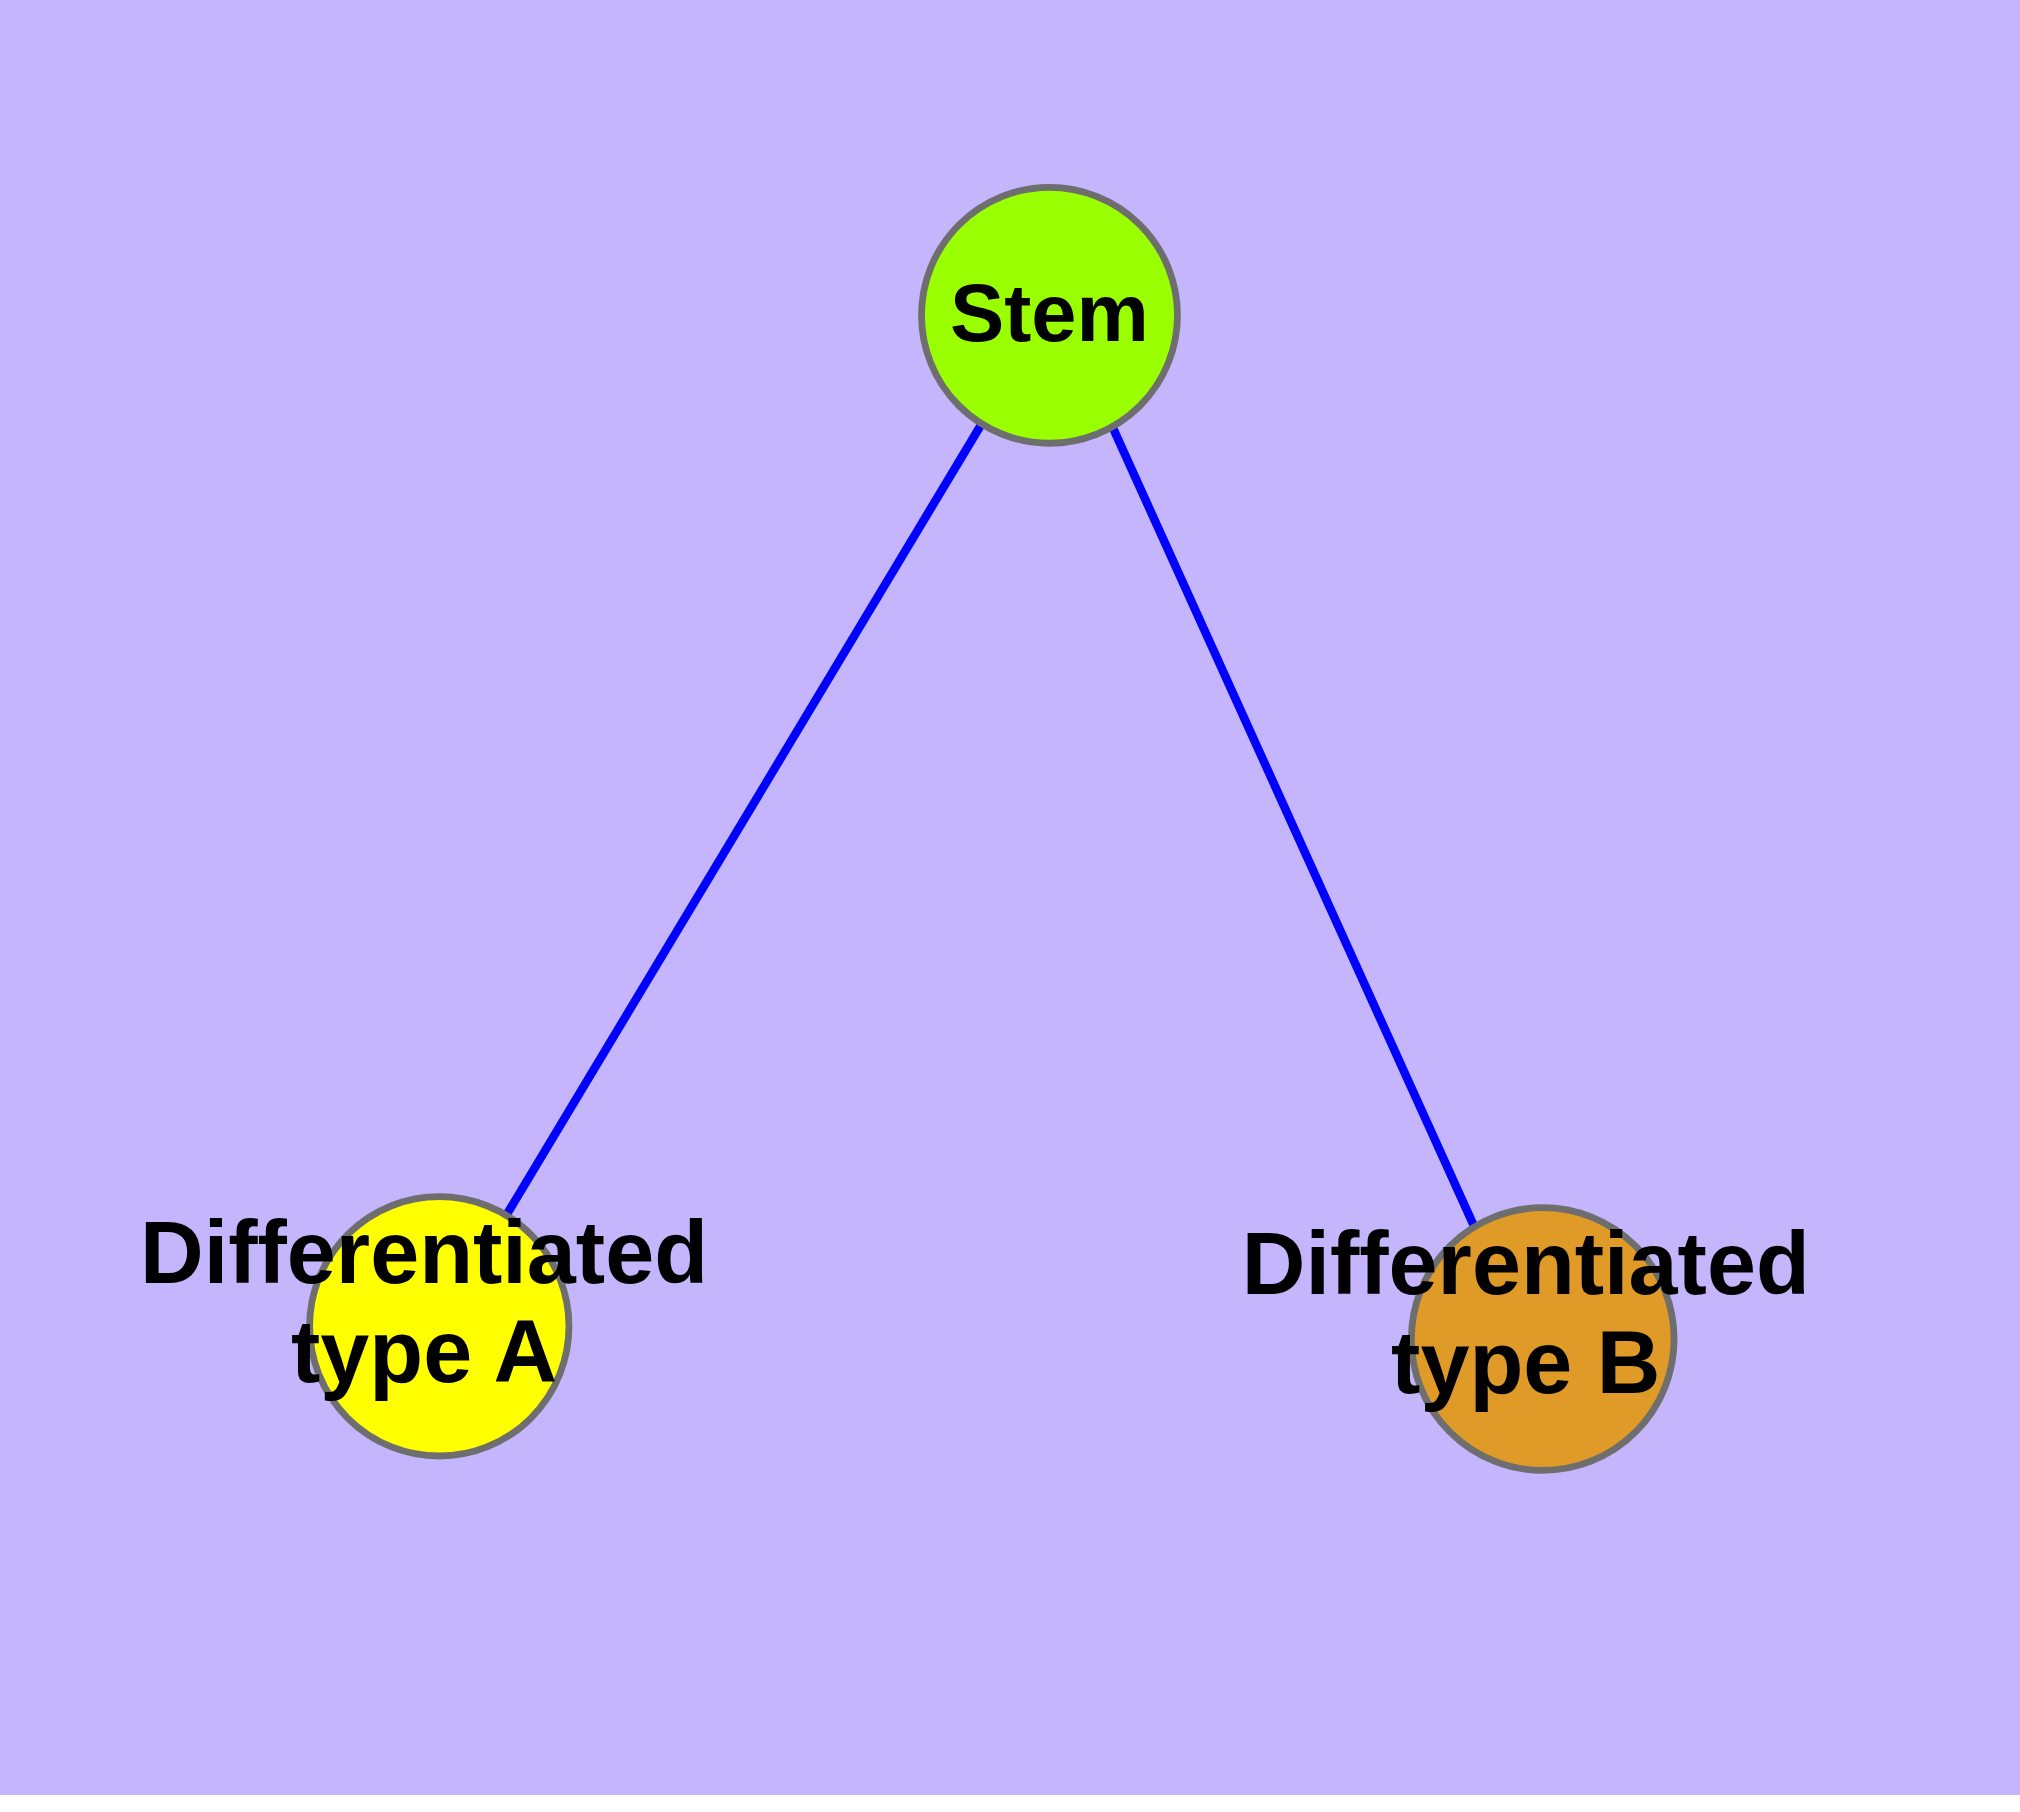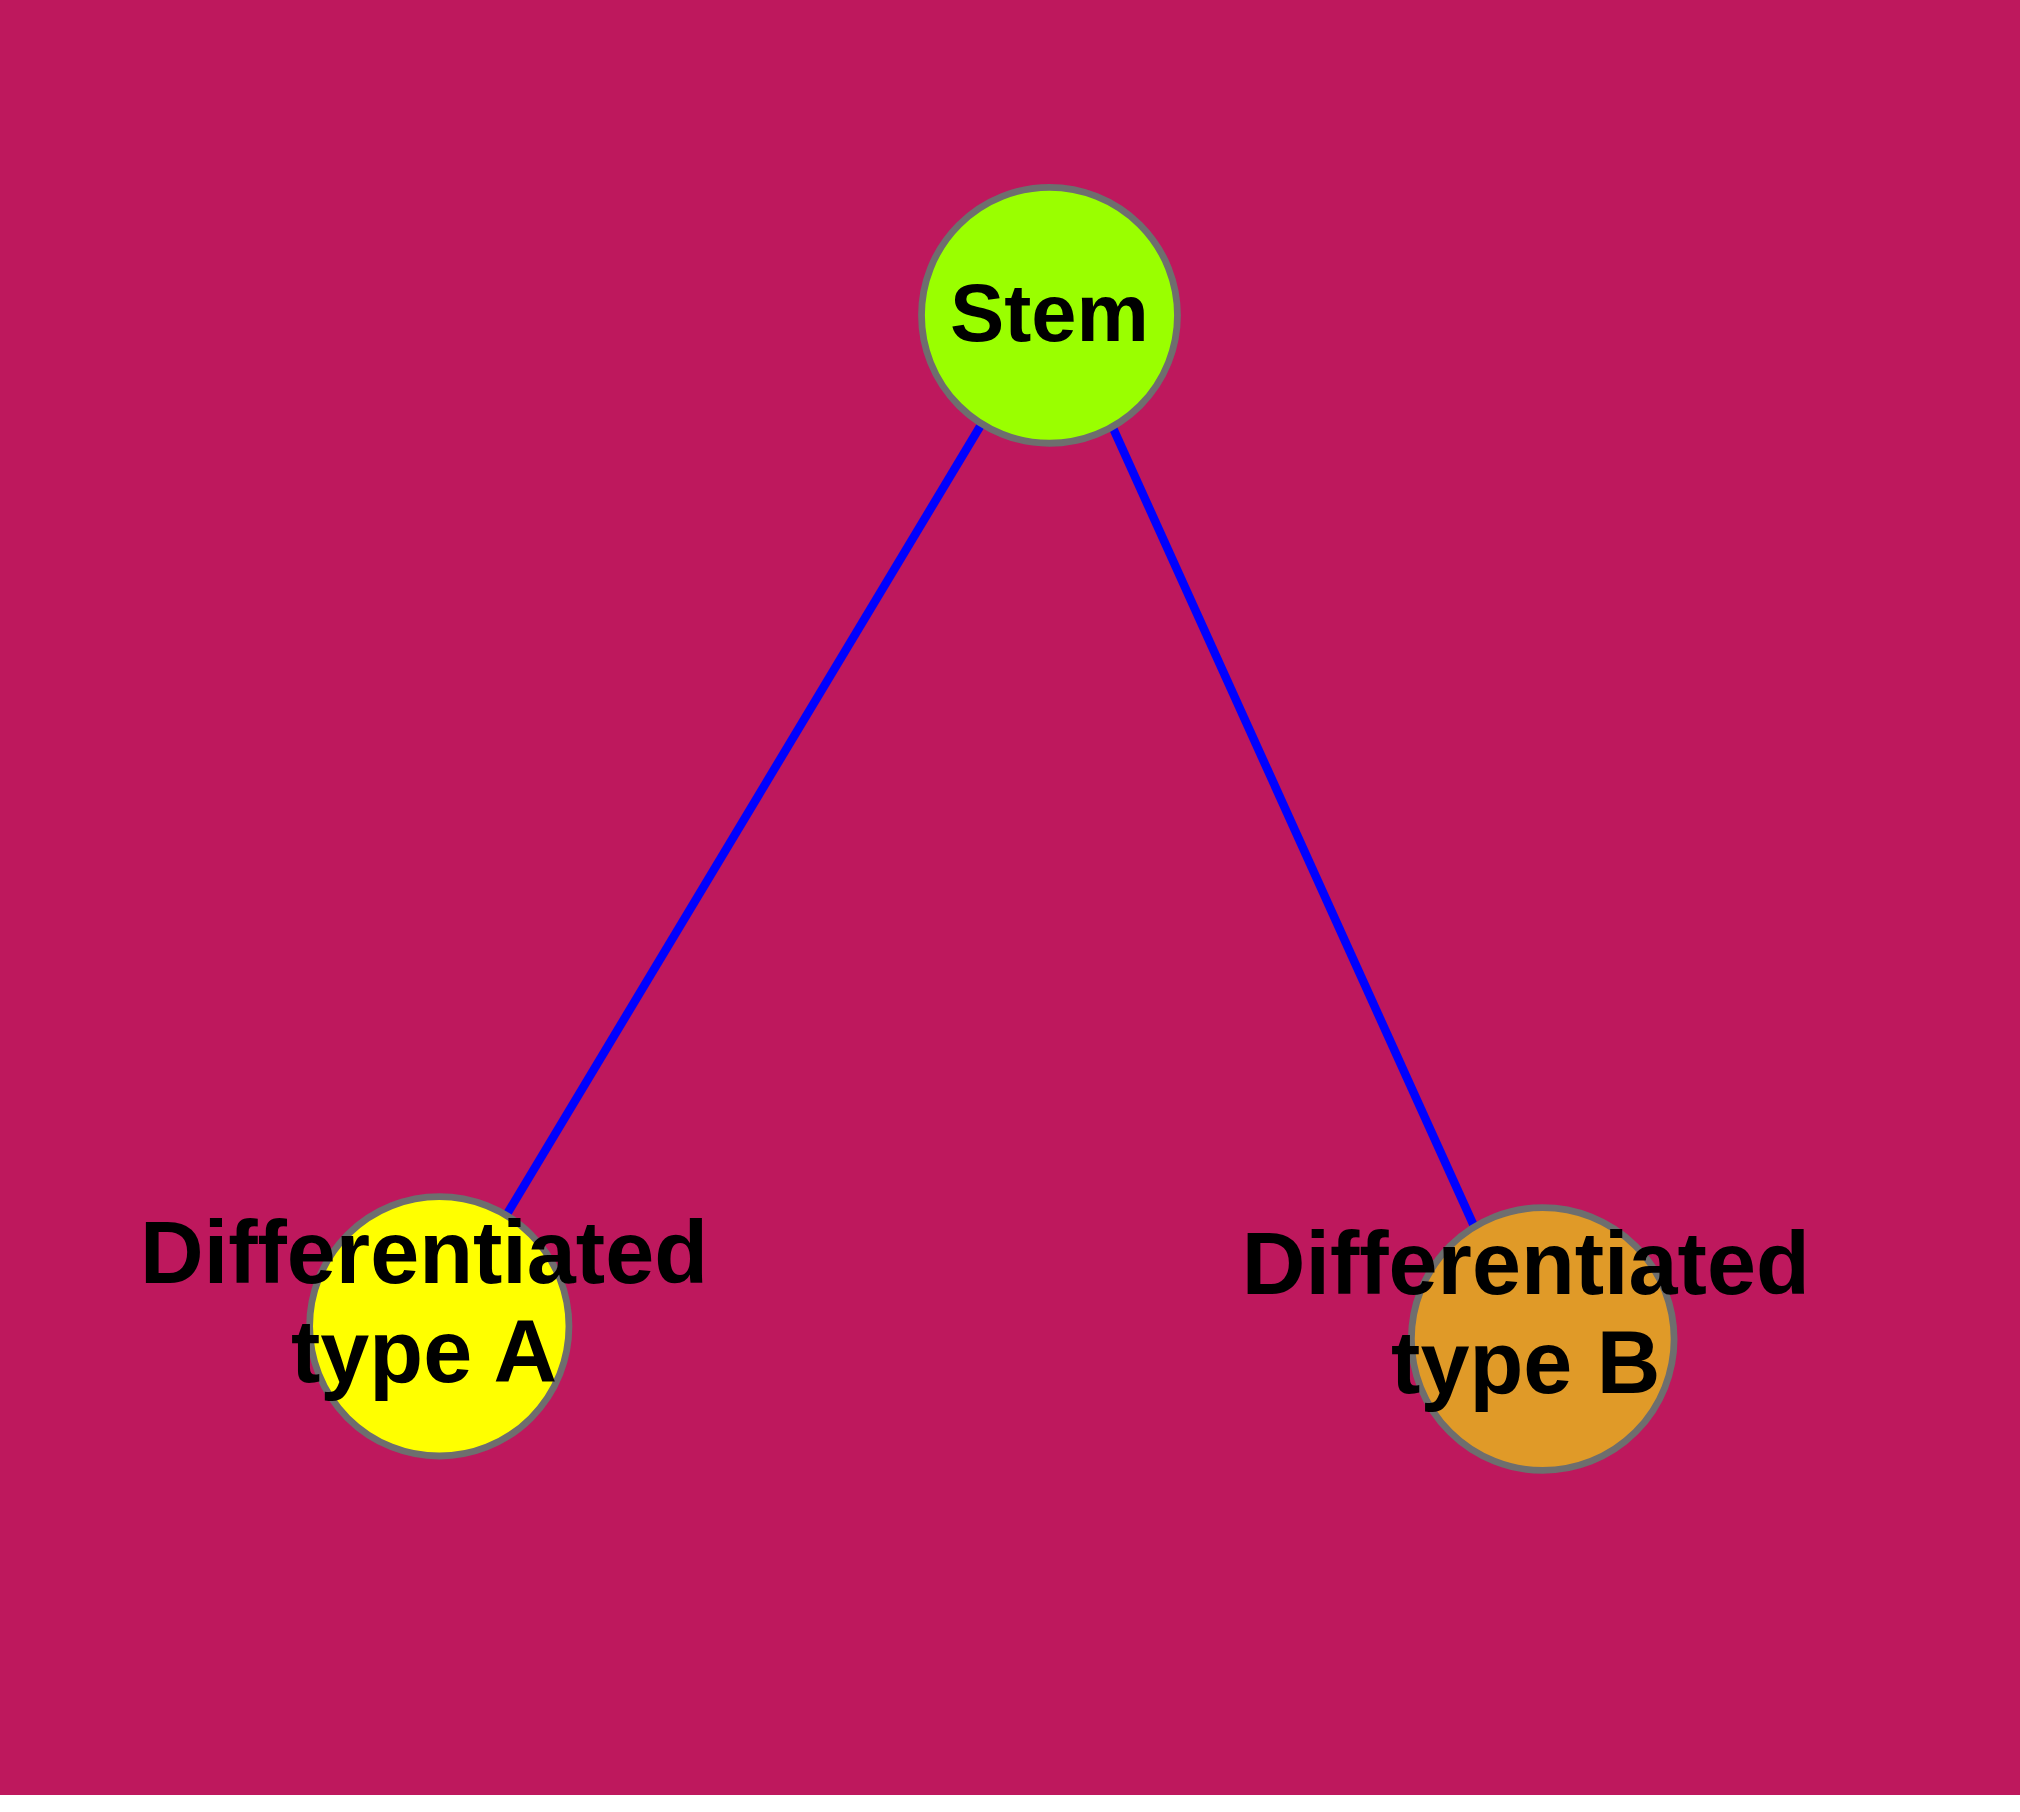--- a/index.html
+++ b/index.html
@@ -11,21 +11,21 @@
   body {
     width: 2021px;
     height: 1812px;
     overflow: hidden;
     font-family: "Liberation Sans", "DejaVu Sans", sans-serif;
   }
   #graph-canvas {
     position: relative;
     width: 2021px;
     height: 1795px;
-    background: #be185d;
+    background: #c4b5fd;
   }
   #graph-svg {
     position: absolute;
     left: 0;
     top: 0;
     width: 2021px;
     height: 1795px;
     display: block;
   }
   .node-label {

